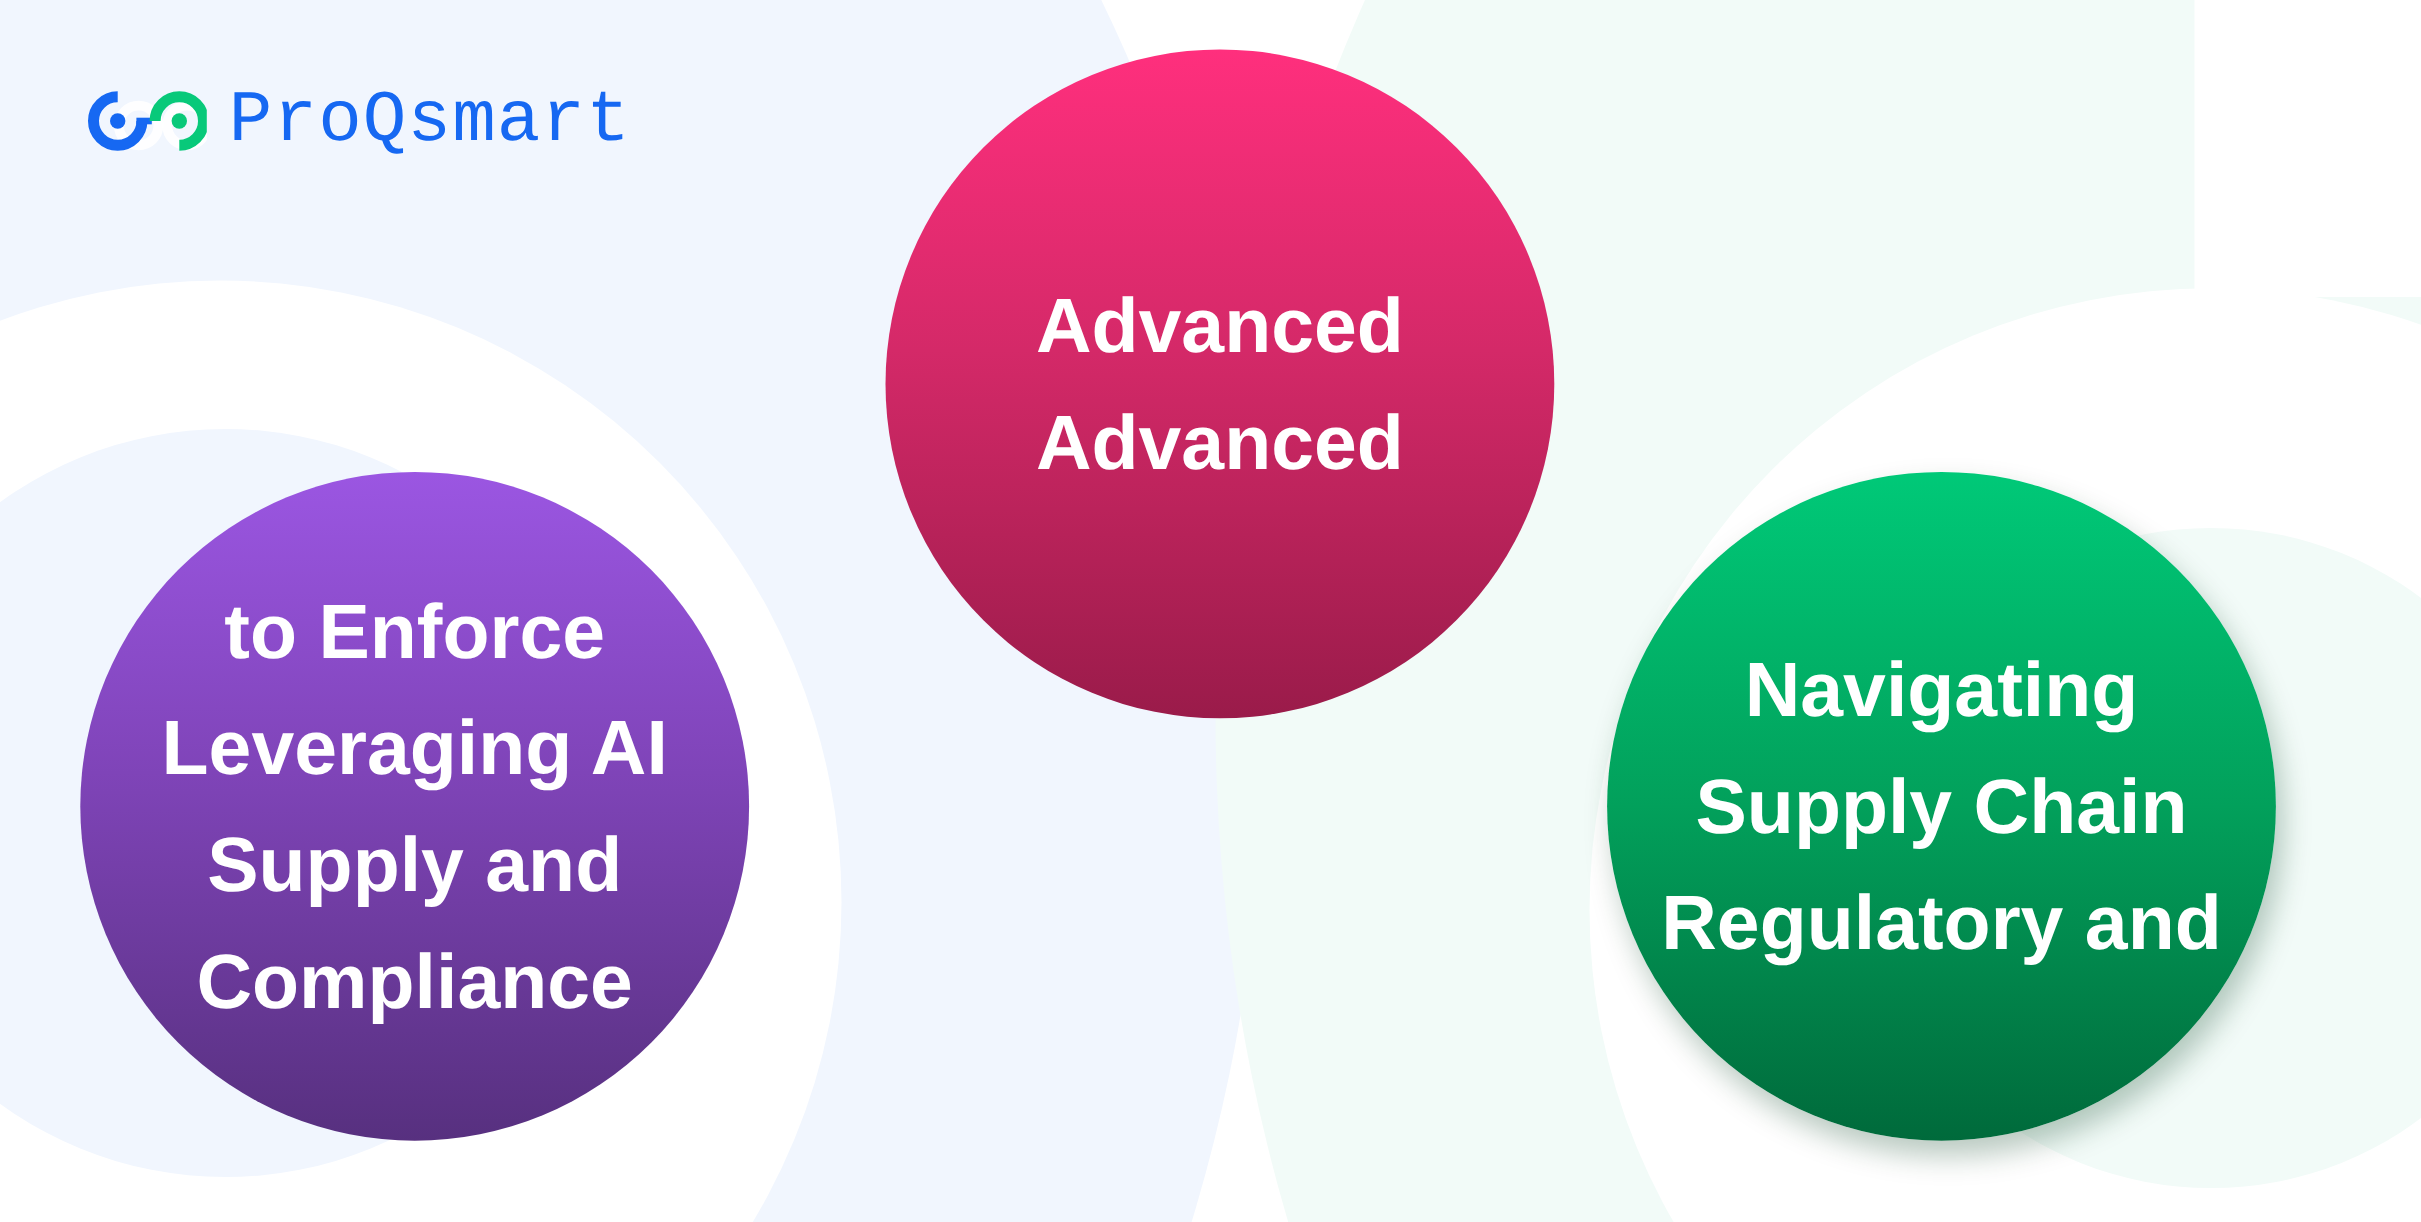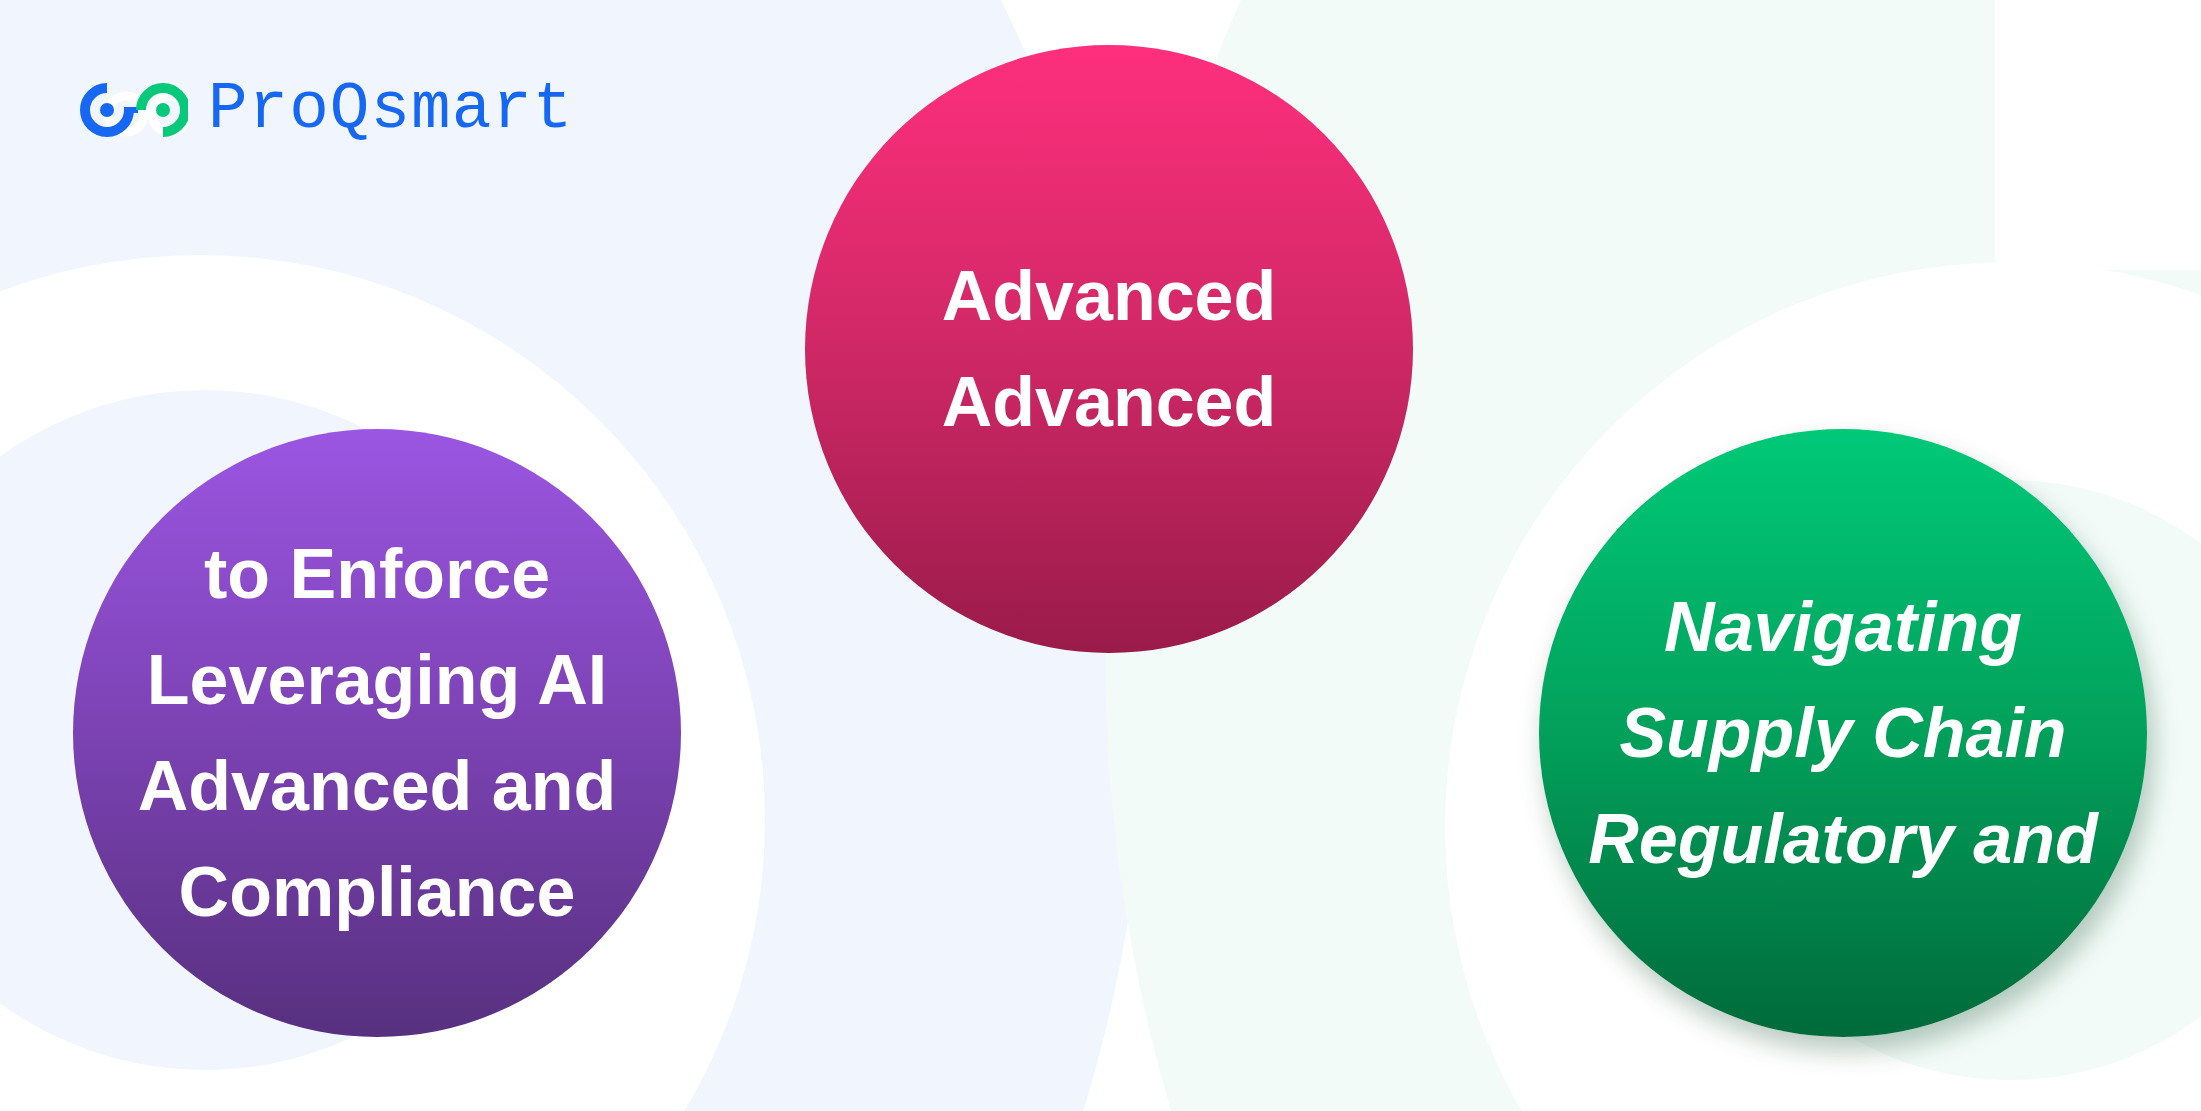--- a/index.html
+++ b/index.html
@@ -104,24 +104,23 @@
     }
     .bubble-pink {
       left: 805px; top: 45px;
       background: linear-gradient(180deg, #FF2F7D 0%, #D42968 45%, #9A1B4A 100%);
     }
     .bubble-purple {
       left: 73px; top: 429px;
       background: linear-gradient(180deg, #9B56E2 0%, #7F44B8 45%, #57307F 100%);
     }
     .bubble-green {
-      left: 1539px; top: 429px;
+      left: 1461px; top: 429px;
       background: linear-gradient(180deg, #00C978 0%, #02A05B 50%, #006A3B 100%);
       box-shadow: 6px 14px 26px rgba(0, 60, 30, 0.28);
-      font-style: italic;
     }
     .bubble-line {
       font-size: 70px;
       font-weight: 700;
       line-height: 106px;
       white-space: nowrap;
       font-family: "Liberation Sans", sans-serif;
     }
   </style>
 </head>
@@ -157,21 +156,21 @@
 </div>
 
 <div class="bubble bubble-pink">
   <span class="bubble-line">Advanced</span>
   <span class="bubble-line">Advanced</span>
 </div>
 
 <div class="bubble bubble-purple">
   <span class="bubble-line">to Enforce</span>
   <span class="bubble-line">Leveraging AI</span>
-  <span class="bubble-line">Advanced and</span>
+  <span class="bubble-line">Supply and</span>
   <span class="bubble-line">Compliance</span>
 </div>
 
 <div class="bubble bubble-green">
   <span class="bubble-line">Navigating</span>
   <span class="bubble-line">Supply Chain</span>
   <span class="bubble-line">Regulatory and</span>
 </div>
 
 </body></html>

